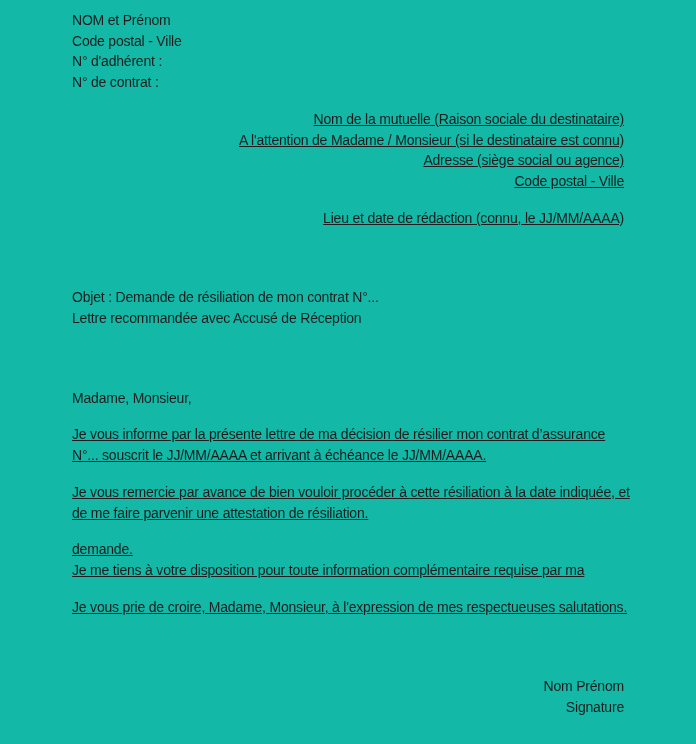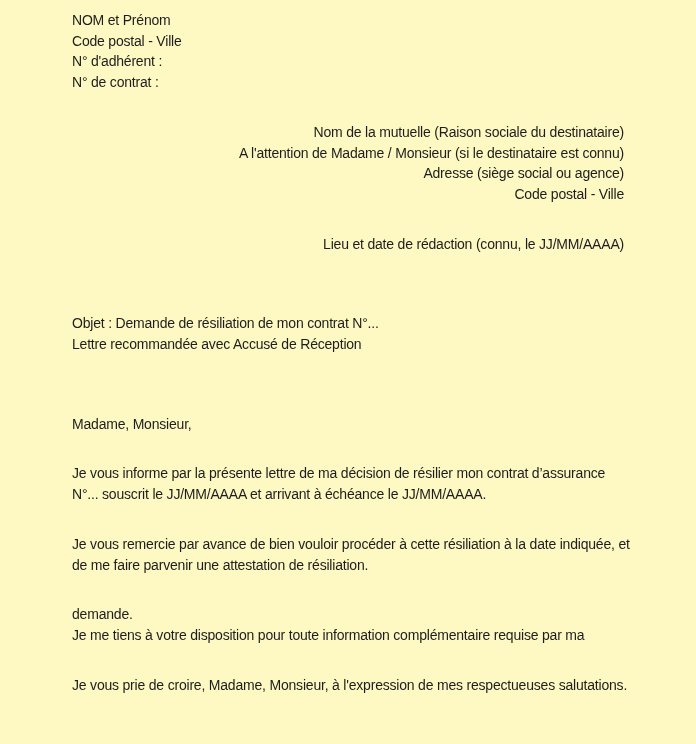--- a/index.html
+++ b/index.html
@@ -24,27 +24,27 @@
     line-height: 20.7px;
     letter-spacing: -0.2px;
     overflow: hidden;
   }
   .line {
     white-space: pre;
   }
   .right {
     text-align: right;
   }
-  .blk-gap-1 { margin-top: 29px; }   
+  .blk-gap-1 { margin-top: 16px; text-decoration: underline; }   
   .blk-gap-2 { margin-top: 59px; }   
 </style>
 </head>
 <body style="background: rgb(240, 240, 239);">
 
-<div class="page" style="background: #fef9c3; color: rgb(29, 29, 29);">
+<div class="page" style="background: #14b8a6; color: rgb(29, 29, 29);">
 
   <div class="block">
     <div class="line">NOM et Prénom</div>
     <div class="line">Code postal - Ville</div>
     <div class="line">N° d'adhérent :</div>
     <div class="line">N° de contrat :</div>
   </div>
 
   <div class="block right blk-gap-1">
     <div class="line">Nom de la mutuelle (Raison sociale du destinataire)</div>

